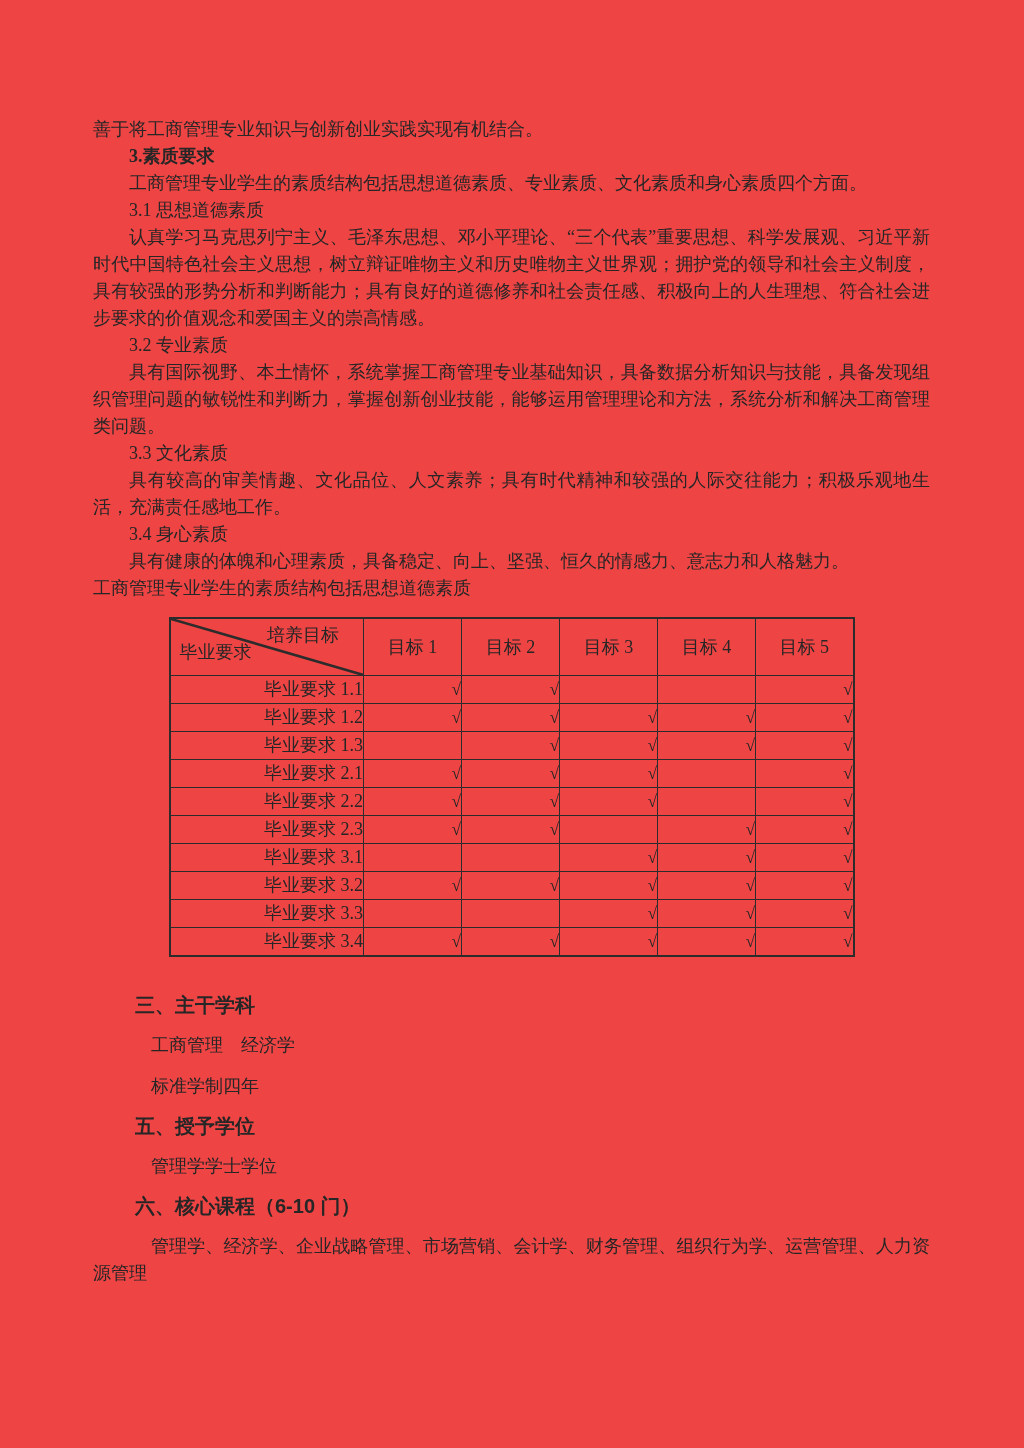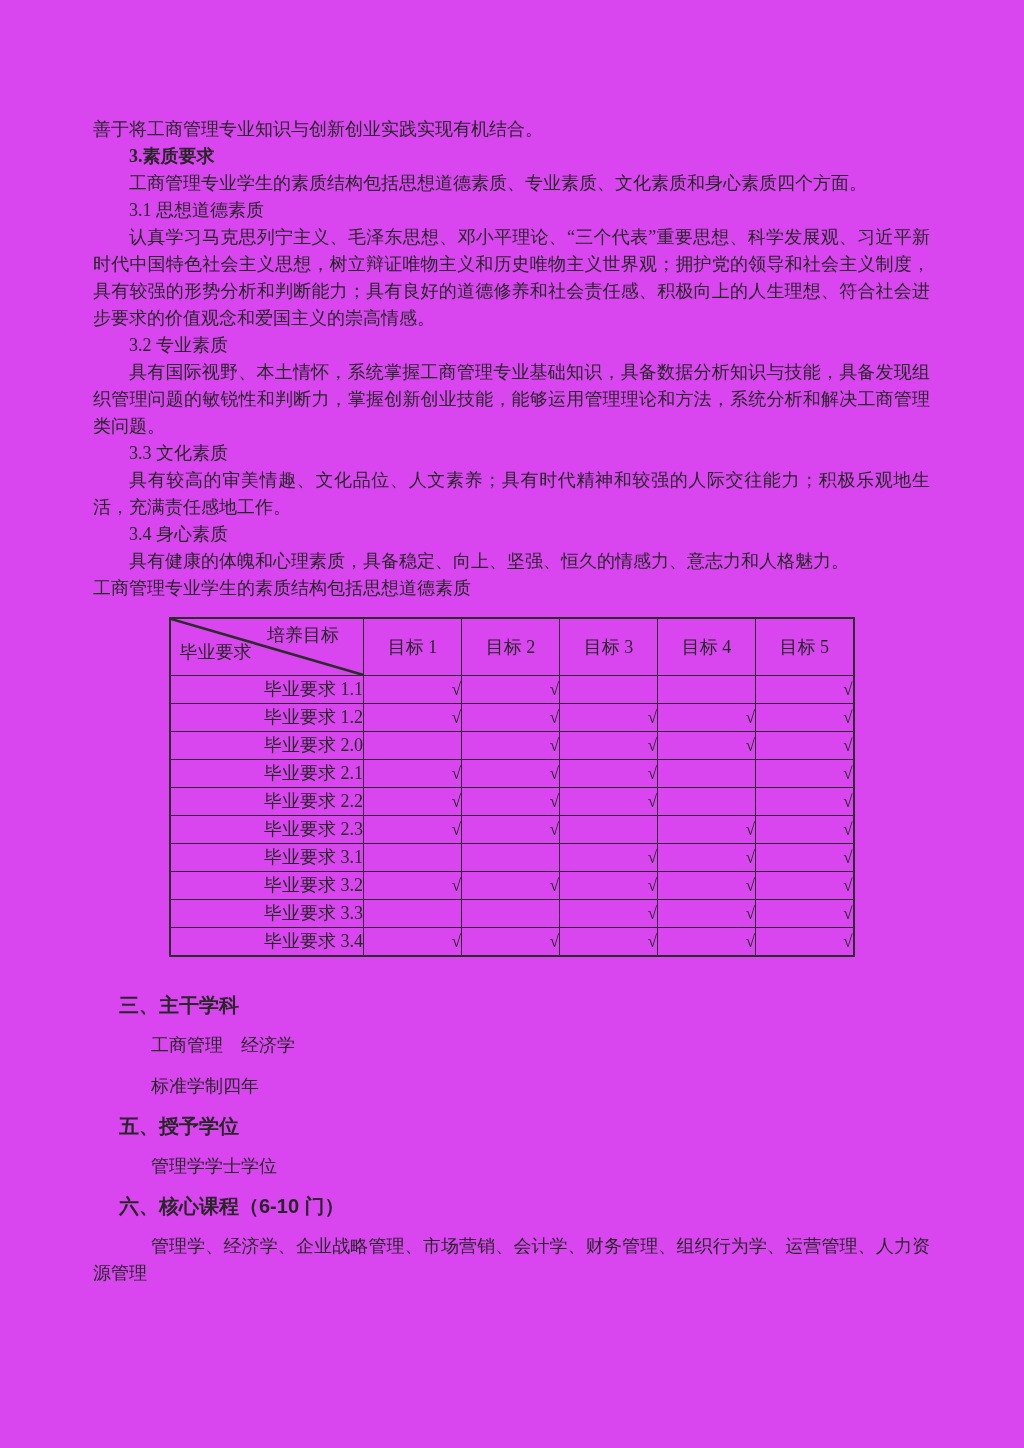--- a/index.html
+++ b/index.html
@@ -1,20 +1,20 @@
 <!DOCTYPE html>
 <html><head>
 <meta charset="utf-8">
 <style>
   html, body { margin: 0; padding: 0; background: #ffffff; }
   .page {
     position: relative;
     width: 1024px;
     height: 1448px;
-    background: #d946ef;
+    background: #ef4444;
     color: #262626;
     font-family: "Liberation Serif", "DejaVu Serif", serif;
     font-size: 18px;
     box-sizing: border-box;
     padding: 116px 94px 0 93px;
     overflow: hidden;
   }
   .body-text p {
     margin: 0;
     line-height: 27px;
@@ -73,21 +73,21 @@
     position: absolute;
     bottom: 13px; left: 9px;
     line-height: 20px;
   }
 
   .num-heading {
     font-family: "Liberation Sans", "DejaVu Sans", sans-serif;
     font-weight: bold;
     font-size: 20px;
     line-height: 25px;
-    margin: 14px 0 0 26px;
+    margin: 14px 0 0 42px;
     text-align: left;
   }
   .num-heading.first { margin-top: 36px; }
   .section-line {
     margin: 14px 0 0 0;
     line-height: 27px;
     text-indent: 58px;
     text-align: justify;
   }
 </style>
@@ -154,21 +154,21 @@
         </tr>
         <tr>
           <td>毕业要求 1.2</td>
           <td class="check-cell">√</td>
           <td class="check-cell">√</td>
           <td class="check-cell">√</td>
           <td class="check-cell">√</td>
           <td class="check-cell">√</td>
         </tr>
         <tr>
-          <td>毕业要求 2.0</td>
+          <td>毕业要求 1.3</td>
           <td class="check-cell"></td>
           <td class="check-cell">√</td>
           <td class="check-cell">√</td>
           <td class="check-cell">√</td>
           <td class="check-cell">√</td>
         </tr>
         <tr>
           <td>毕业要求 2.1</td>
           <td class="check-cell">√</td>
           <td class="check-cell">√</td>

